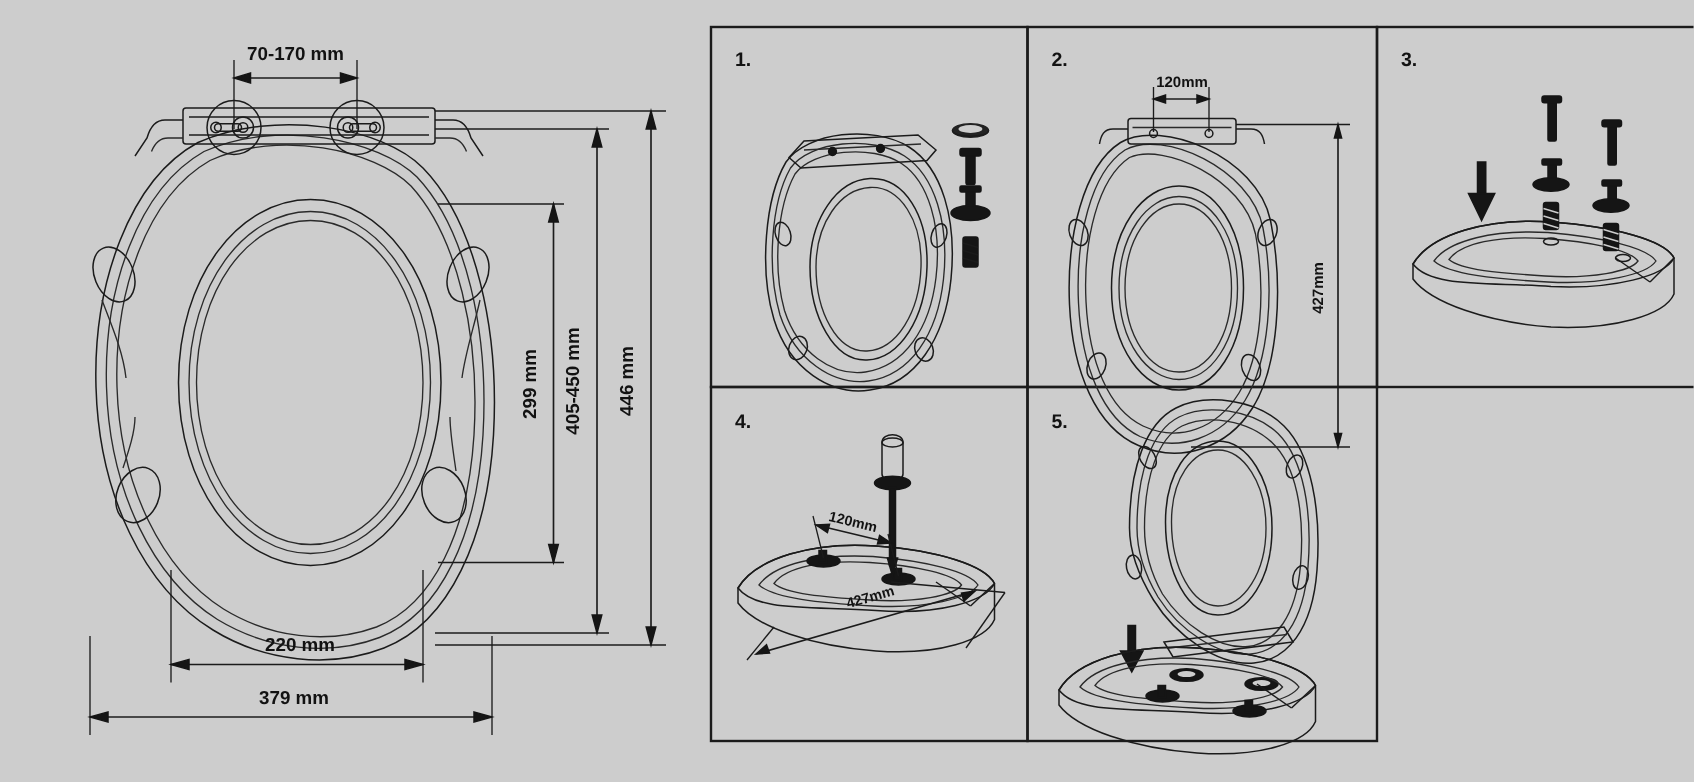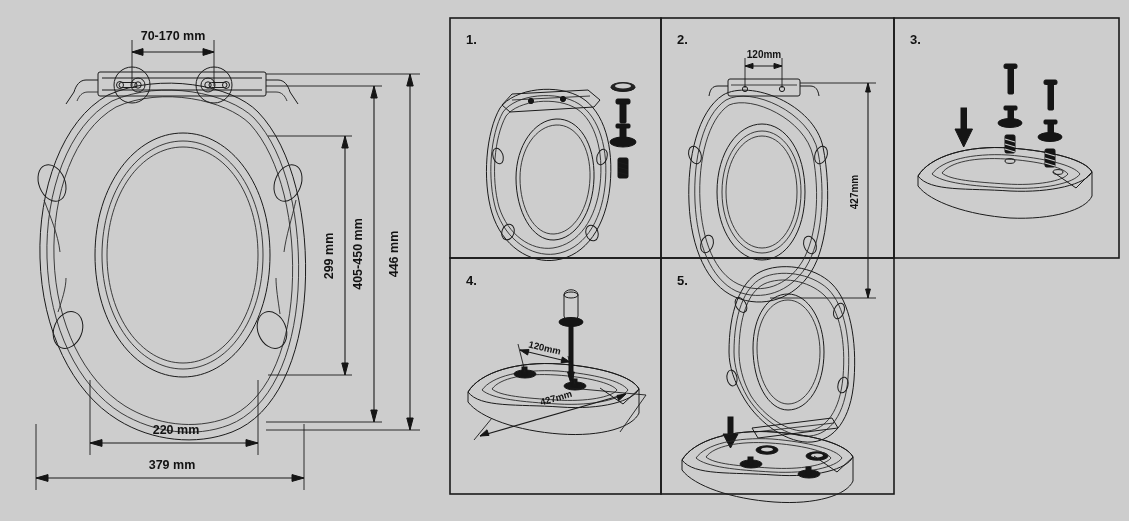--- a/index.html
+++ b/index.html
@@ -14,20 +14,21 @@
     font-family: "Liberation Sans", sans-serif;
   }
   #root {
     position: relative;
     width: 1129px;
     height: 521px;
     background: #cdcdcd;
   }
   .panel {
     position: absolute;
+    margin-left: 24px;
   }
   #main-drawing {
     left: 0; top: 0; width: 440px; height: 521px;
   }
   #steps-grid {
     left: 440px; top: 0; width: 689px; height: 521px;
   }
   svg { display: block; }
   .dim-text {
     font-family: "Liberation Sans", sans-serif;

